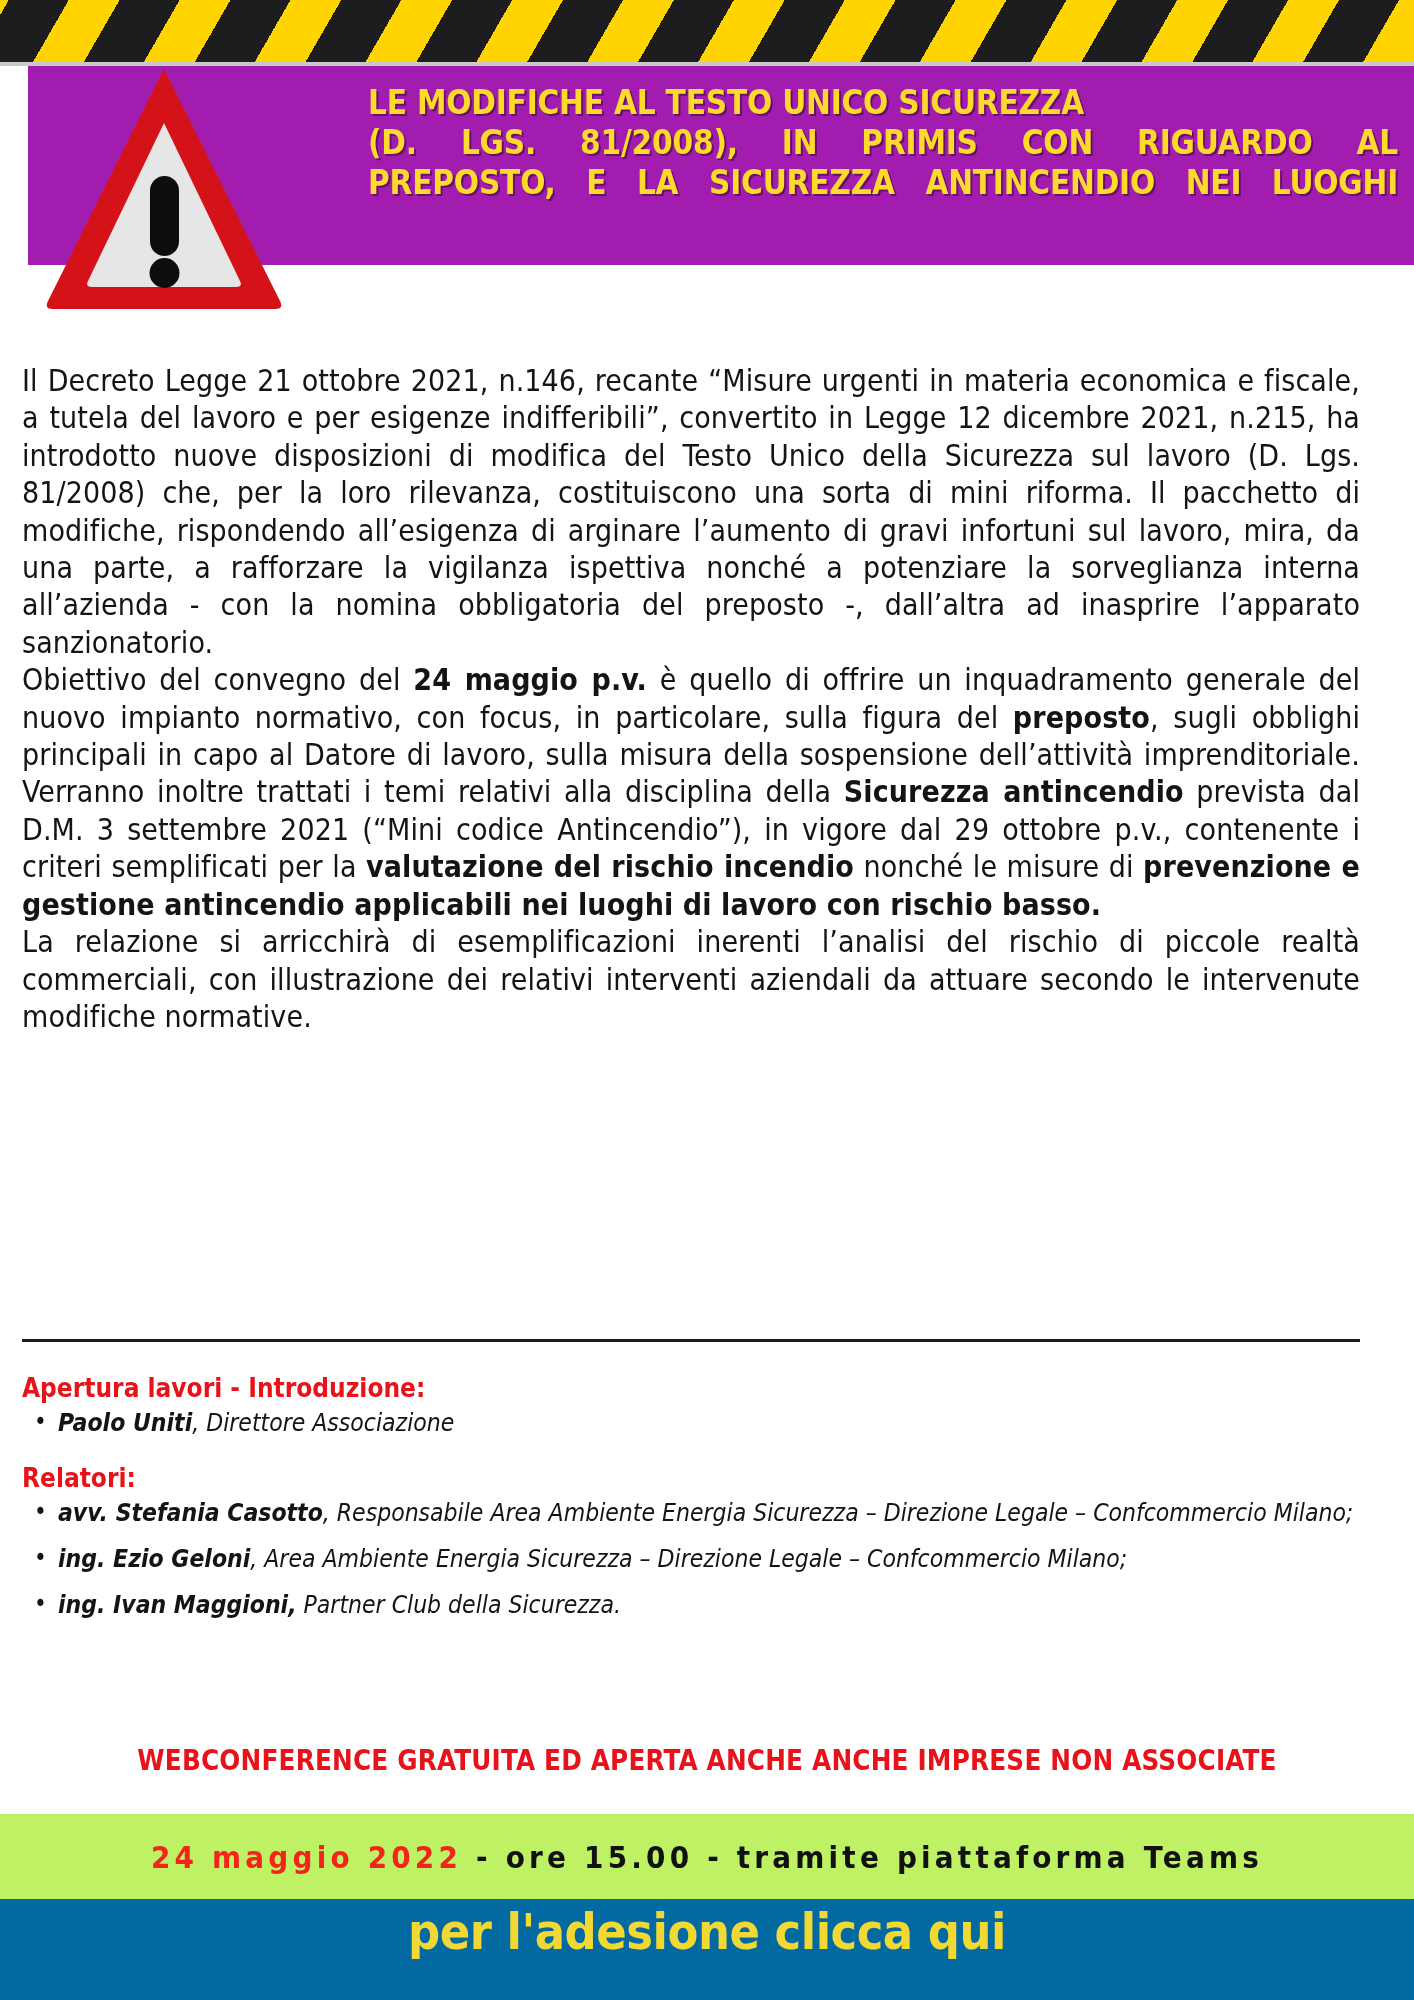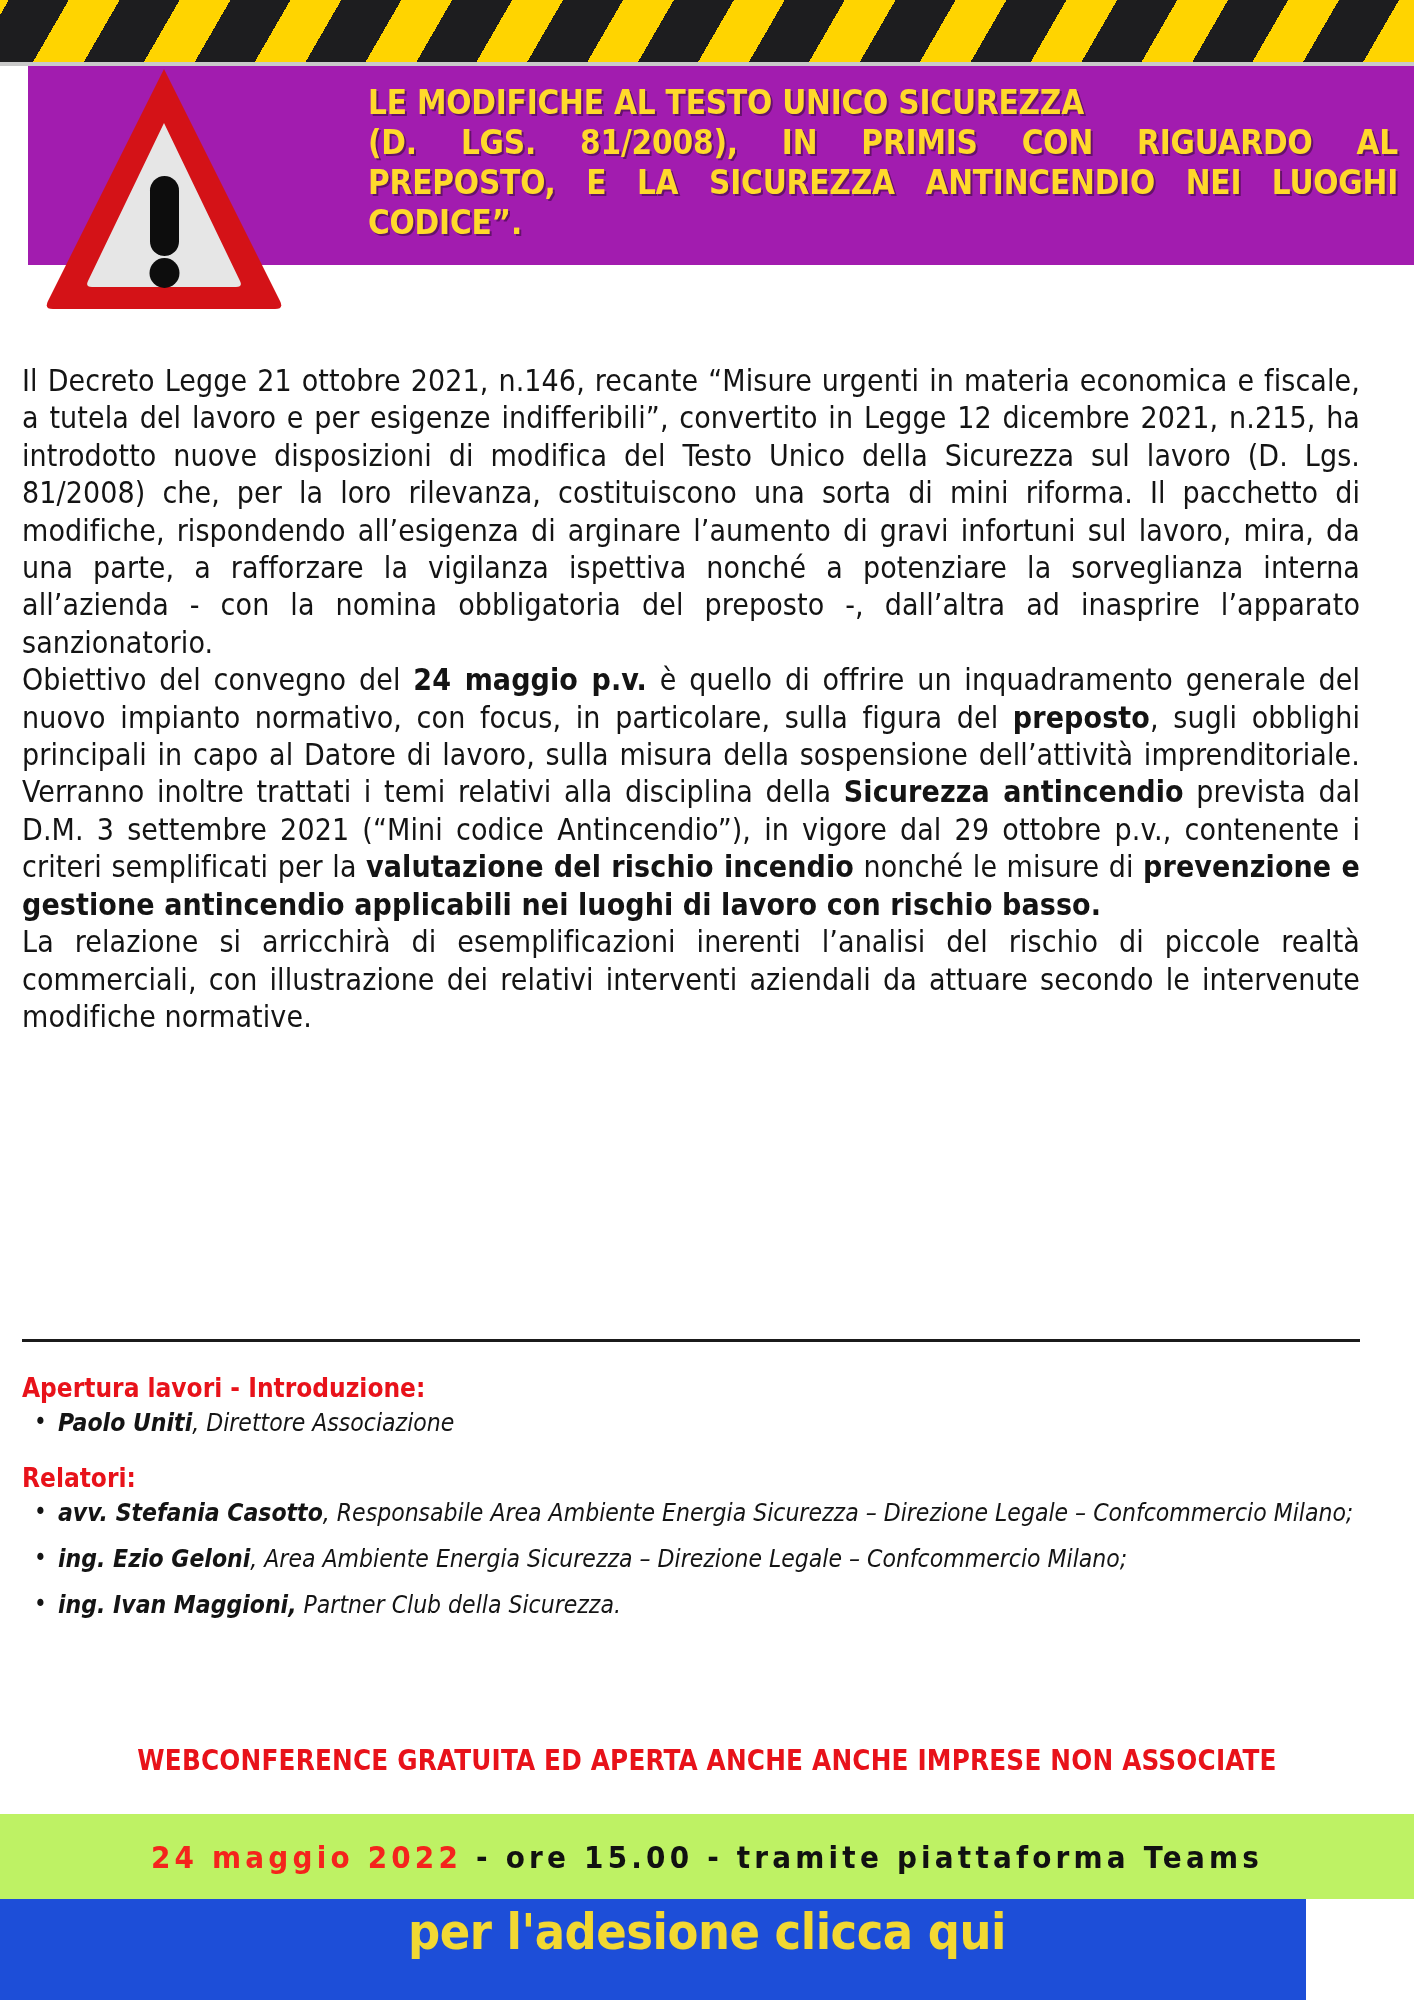--- a/index.html
+++ b/index.html
@@ -188,23 +188,23 @@
     font-family: "DejaVu Sans Condensed", "Liberation Sans Narrow", "Liberation Sans", sans-serif;
     white-space: nowrap;
   }
   .date-banner .dtext .red { color: #F4241C; }
 
   
   .cta-bar {
     position: absolute;
     top: 1899px;
     left: 0;
-    width: 1306px;
+    width: 1414px;
     height: 101px;
-    background: #1d4ed8;
+    background: #0369a1;
     overflow: hidden;
   }
   .cta-link {
     position: absolute;
     top: 2px;
     left: 0;
     width: 1414px;
     text-align: center;
     color: #F2D832;
     font-weight: bold;
@@ -227,21 +227,20 @@
     <path d="M120 6 L236 238 Q240 246 231 246 L9 246 Q0 246 4 238 Z" fill="#D41217"></path>
     <path d="M120 60 L196 218 Q199 224 192 224 L48 224 Q41 224 44 218 Z" fill="#E6E6E6"></path>
     <rect x="106" y="113" width="29" height="80" rx="14.5" fill="#0d0d0d"></rect>
     <circle cx="120.5" cy="210" r="15" fill="#0d0d0d"></circle>
   </svg>
 
   <div class="header-title">
     <span class="ln tight">LE MODIFICHE AL TESTO UNICO SICUREZZA</span>
     <span class="ln just">(D. LGS. 81/2008), IN PRIMIS CON RIGUARDO AL</span>
     <span class="ln just">PREPOSTO, E LA SICUREZZA ANTINCENDIO NEI LUOGHI</span>
-    <span class="ln tight">CODICE”.</span>
   </div>
 </div>
 
 <div class="body-wrap">
 
   <p class="para"><span>Il Decreto Legge 21 ottobre 2021, n.146, recante “Misure urgenti in materia economica e fiscale, a tutela del lavoro e per esigenze indifferibili”, convertito in Legge 12 dicembre 2021, n.215, ha introdotto nuove disposizioni di modifica del Testo Unico della Sicurezza sul lavoro (D. Lgs. 81/2008) che, per la loro rilevanza, costituiscono una sorta di mini riforma.  Il pacchetto di modifiche, rispondendo all’esigenza di arginare l’aumento di gravi infortuni sul lavoro, mira, da una parte, a rafforzare la vigilanza ispettiva nonché a potenziare la sorveglianza interna all’azienda - con la nomina obbligatoria del preposto -, dall’altra ad inasprire l’apparato sanzionatorio.</span></p>
 
   <p class="para"><span>Obiettivo del convegno del </span><b>24 maggio p.v.</b><span> è quello di offrire un inquadramento generale del nuovo impianto normativo, con focus, in particolare, sulla figura del </span><b>preposto</b><span>, sugli obblighi principali in capo al Datore di lavoro, sulla misura della sospensione dell’attività imprenditoriale. Verranno inoltre trattati i temi relativi alla disciplina della </span><b>Sicurezza antincendio</b><span> prevista dal D.M. 3 settembre 2021 (“Mini codice Antincendio”), in vigore dal 29 ottobre p.v., contenente i criteri semplificati per la </span><b>valutazione del rischio incendio</b><span> nonché le misure di </span><b>prevenzione e gestione antincendio applicabili nei luoghi di lavoro con rischio basso.</b></p>
 
   <p class="para"><span>La relazione si arricchirà di esemplificazioni inerenti l’analisi del rischio di piccole realtà commerciali, con illustrazione dei relativi interventi aziendali da attuare secondo le intervenute modifiche normative.</span></p>

